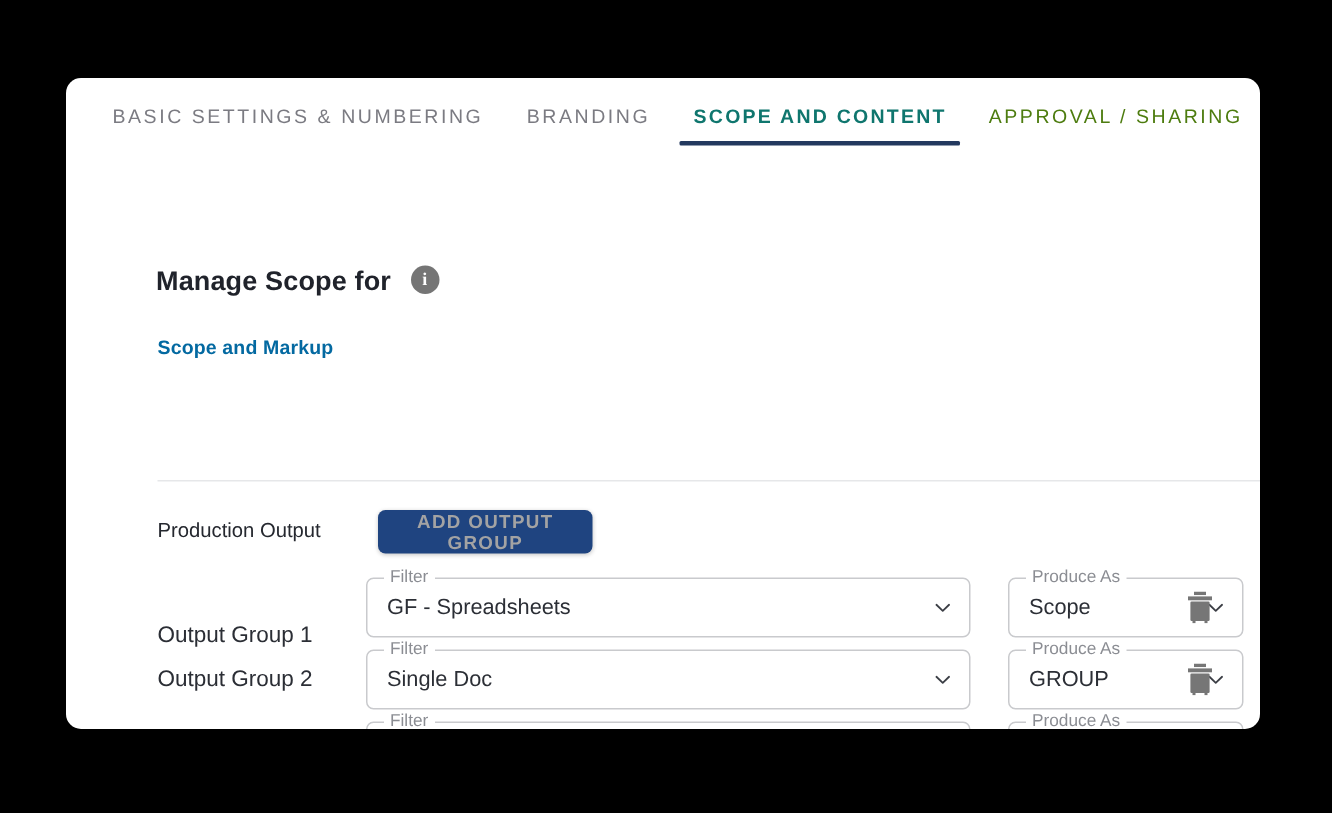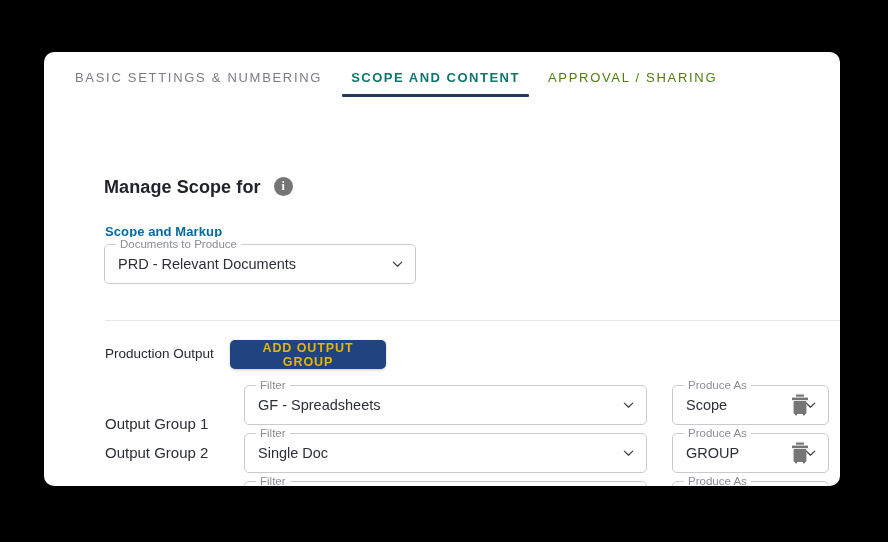--- a/index.html
+++ b/index.html
@@ -173,26 +173,26 @@
   .prod-label {
     position: absolute;
     left: 61px;
     top: 294px;
     font-size: 13.5px;
     font-weight: 400;
     color: #25282f;
   }
   .add-btn {
     position: absolute;
-    left: 186px;
+    left: 208px;
     top: 288px;
-    width: 156px;
+    width: 143px;
     height: 29px;
     background: #1f4480;
-    color: #eab308;
+    color: #a3a3a3;
     border: none;
     border-radius: 5px;
     font-size: 12.5px;
     font-weight: 700;
     letter-spacing: 0.9px;
     font-family: "Liberation Sans", sans-serif;
     cursor: pointer;
     box-shadow: 0 1px 3px rgba(0,0,0,0.22);
   }
 
@@ -216,46 +216,40 @@
   .row2 .group-name { top: 392px; }
 </style>
 </head>
 <body>
 
 <div class="card">
 
   <div class="tabbar">
     <button class="tab t1">
       <span>BASIC SETTINGS &amp; NUMBERING</span>
+    </button>
+    <button class="tab t2">
+      <span>BRANDING</span>
     </button>
     <button class="tab t3">
       <span>SCOPE AND CONTENT</span>
       <span class="tab-underline"></span>
     </button>
     <button class="tab t4">
       <span>APPROVAL / SHARING</span>
     </button>
   </div>
 
   <div class="manage-row">
     <span class="manage-title">Manage Scope for</span>
     <span class="info-icon">i</span>
   </div>
 
   <div class="section-label">Scope and Markup</div>
 
-  <div class="msel" id="sel-documents">
-    <span class="legend">Documents to Produce</span>
-    <span class="value">PRD - Relevant Documents</span>
-    <span class="chev">
-      <svg viewBox="0 0 12 12" width="11" height="11">
-          <path d="M1.4 4 L6 8.4 L10.6 4" fill="none" stroke="#3b3e45" stroke-width="1.3" stroke-linecap="round" stroke-linejoin="round"></path>
-        </svg>
-    </span>
-  </div>
 
   <div class="divider"></div>
 
   <div class="prod-label">Production Output</div>
   <button class="add-btn">ADD OUTPUT GROUP</button>
 
   <div class="row1">
     <div class="group-name">Output Group 1</div>
     <div class="msel" style="left:200px; top:333px; width:403px; height:40px;">
       <span class="legend">Filter</span>

